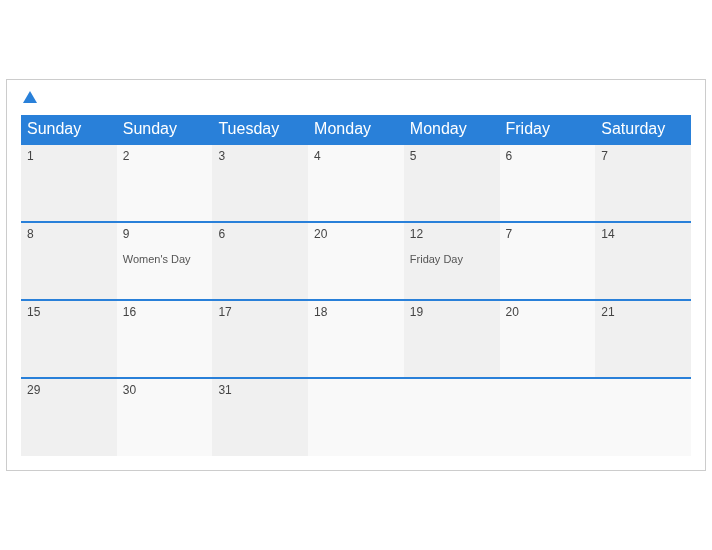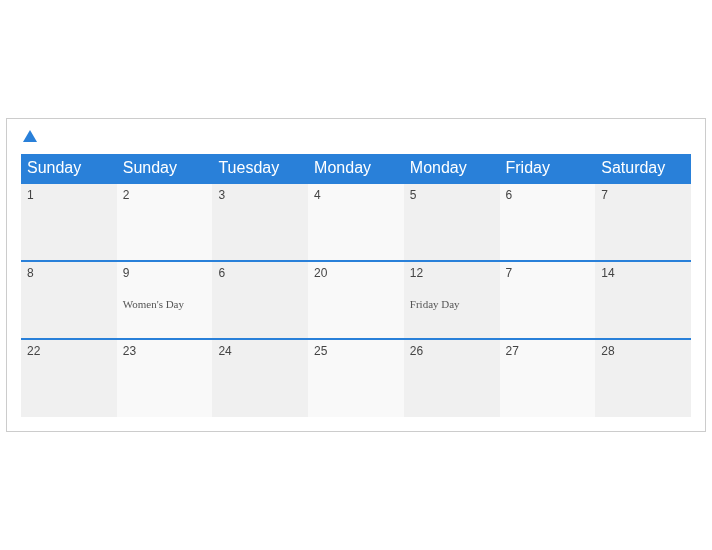--- a/index.html
+++ b/index.html
@@ -97,22 +97,21 @@
     .day-number {
       display: block;
       font-size: 12px;
       color: #444;
       margin-bottom: 2px;
     }
     .day-event {
       display: block;
       font-size: 11px;
       color: #555;
-      margin-top: 18px;
-      font-family: Liberation Serif, serif;
+      margin-top: 12px;
     }
     .empty-cell {
       background: #f9f9f9 !important;
     }
   </style>
 </head>
 <body>
 
 <div class="calendar-wrapper">
   <div class="calendar-header">
@@ -182,36 +181,51 @@
           </td>
           <td>
             <span class="day-number">7</span>
           </td>
           <td>
             <span class="day-number">14</span>
           </td>
         </tr>
         <tr>
           <td>
-            <span class="day-number">22</span>
-          </td>
-          <td>
-            <span class="day-number">23</span>
-          </td>
-          <td>
-            <span class="day-number">24</span>
-          </td>
-          <td>
-            <span class="day-number">25</span>
-          </td>
-          <td>
-            <span class="day-number">26</span>
-          </td>
-          <td>
-            <span class="day-number">27</span>
-          </td>
-          <td>
-            <span class="day-number">28</span>
-          </td>
+            <span class="day-number">15</span>
+          </td>
+          <td>
+            <span class="day-number">16</span>
+          </td>
+          <td>
+            <span class="day-number">17</span>
+          </td>
+          <td>
+            <span class="day-number">18</span>
+          </td>
+          <td>
+            <span class="day-number">19</span>
+          </td>
+          <td>
+            <span class="day-number">20</span>
+          </td>
+          <td>
+            <span class="day-number">21</span>
+          </td>
+        </tr>
+        <tr>
+          <td>
+            <span class="day-number">29</span>
+          </td>
+          <td>
+            <span class="day-number">30</span>
+          </td>
+          <td>
+            <span class="day-number">31</span>
+          </td>
+          <td class="empty-cell"></td>
+          <td class="empty-cell"></td>
+          <td class="empty-cell"></td>
+          <td class="empty-cell"></td>
         </tr>
       </tbody>
   </table>
 </div>
 
 </body></html>

